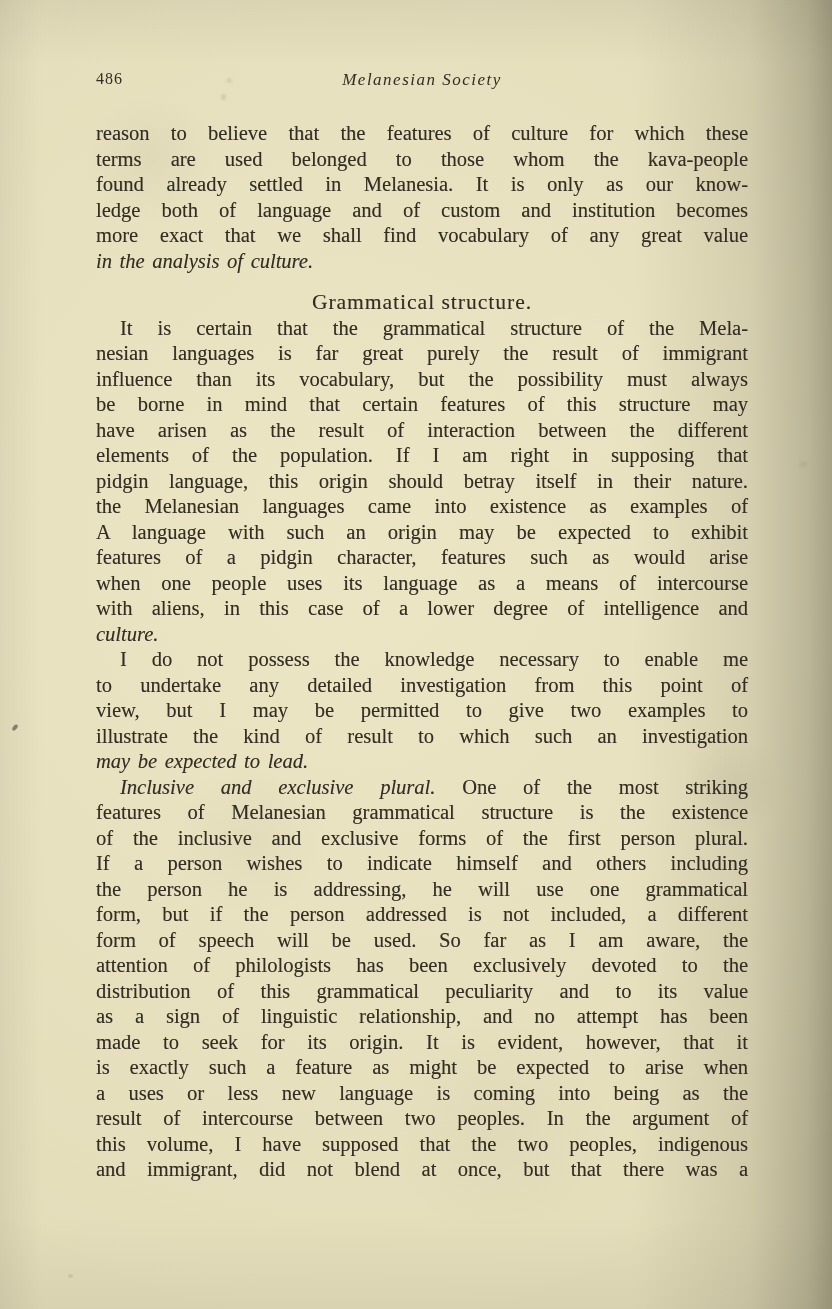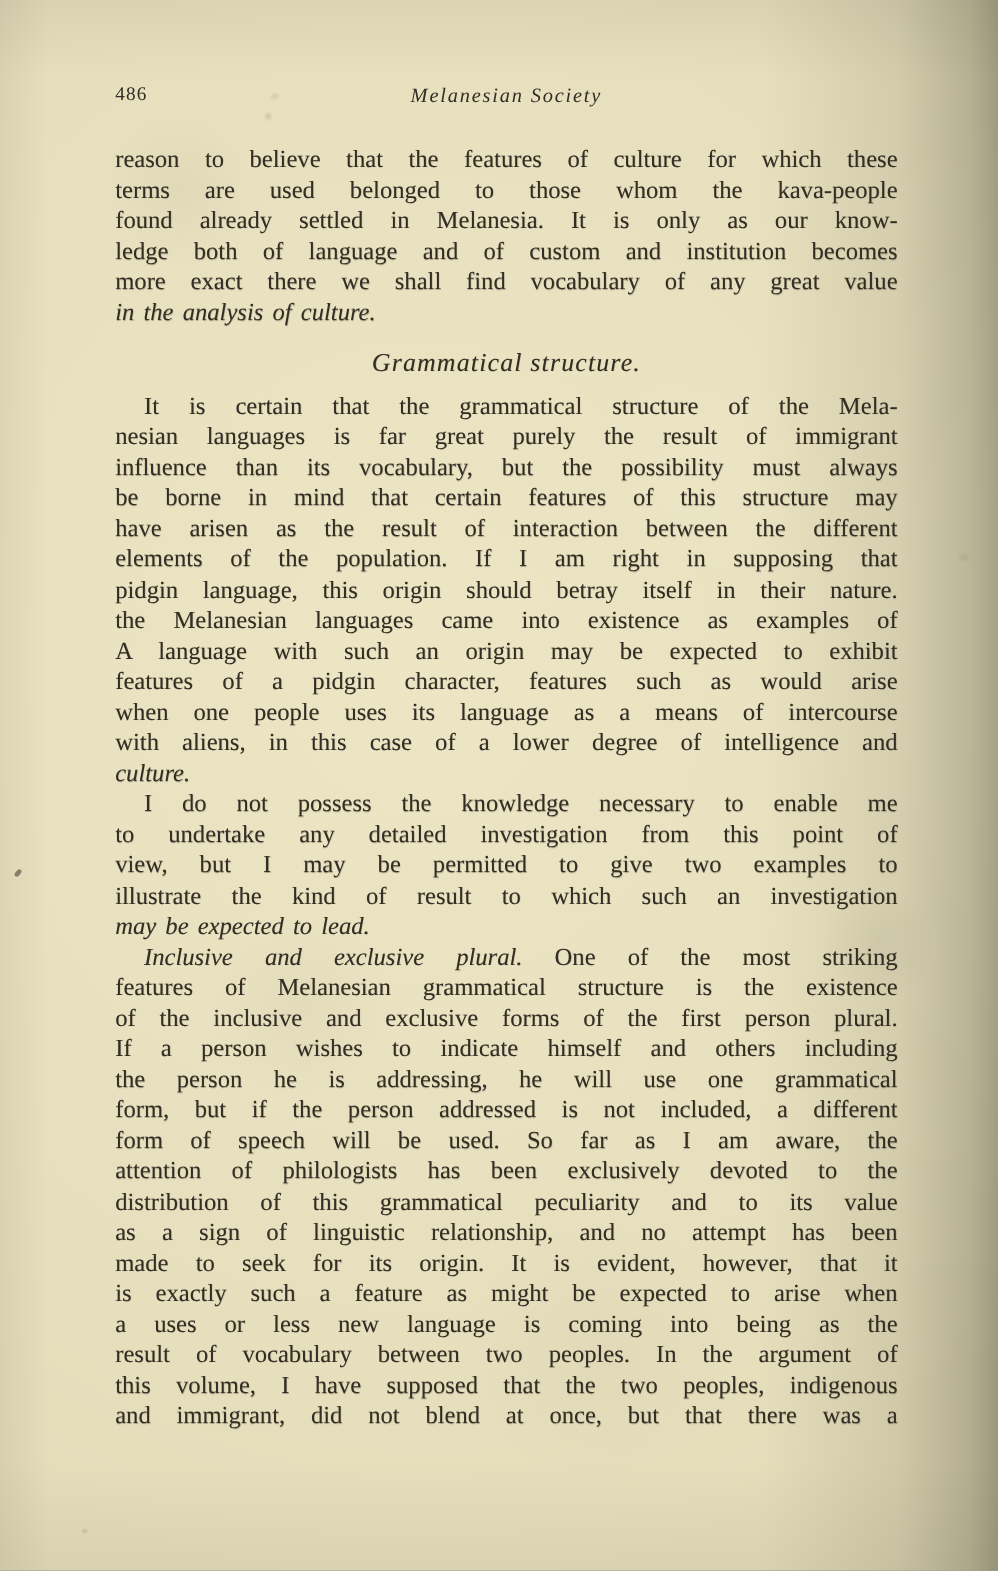--- a/index.html
+++ b/index.html
@@ -81,25 +81,23 @@
   .text-line.last {
     text-align-last: left;
     word-spacing: 2.5px;
     font-style: italic;
   }
   .text-line.indent {
     text-indent: 24px;
   }
   .section-heading {
     text-align: center;
-    font-style: italic;
     font-size: 21.5px;
     letter-spacing: 1px;
     margin-top: 16px;
-    margin-bottom: 11px;
   }
 
   
   .ink-speck {
     position: absolute;
     pointer-events: none;
     background: rgba(60,54,44,0.55);
     border-radius: 60% 40% 55% 45%;
   }
   .speck-a { left: 13px;  top: 724px;  width: 4px; height: 7px; transform: rotate(35deg); }
@@ -116,21 +114,21 @@
   <div class="running-header">
     <span class="page-number">486</span>
     <span class="running-title">Melanesian Society</span>
   </div>
 
   <div class="text-block">
       <div class="text-line">reason to believe that the features of culture for which these</div>
       <div class="text-line">terms are used belonged to those whom the kava-people</div>
       <div class="text-line">found already settled in Melanesia.  It is only as our know-</div>
       <div class="text-line">ledge both of language and of custom and institution becomes</div>
-      <div class="text-line">more exact there we shall find vocabulary of any great value</div>
+      <div class="text-line">more exact that we shall find vocabulary of any great value</div>
       <div class="text-line last">in the analysis of culture.</div>
       <div class="section-heading">Grammatical structure.</div>
       <div class="text-line indent">It is certain that the grammatical structure of the Mela-</div>
       <div class="text-line">nesian languages is far great purely the result of immigrant</div>
       <div class="text-line">influence than its vocabulary, but the possibility must always</div>
       <div class="text-line">be borne in mind that certain features of this structure may</div>
       <div class="text-line">have arisen as the result of interaction between the different</div>
       <div class="text-line">elements of the population.  If I am right in supposing that</div>
       <div class="text-line">pidgin language, this origin should betray itself in their nature.</div>
       <div class="text-line">the Melanesian languages came into existence as examples of</div>
@@ -150,21 +148,21 @@
       <div class="text-line">If a person wishes to indicate himself and others including</div>
       <div class="text-line">the person he is addressing, he will use one grammatical</div>
       <div class="text-line">form, but if the person addressed is not included, a different</div>
       <div class="text-line">form of speech will be used.  So far as I am aware, the</div>
       <div class="text-line">attention of philologists has been exclusively devoted to the</div>
       <div class="text-line">distribution of this grammatical peculiarity and to its value</div>
       <div class="text-line">as a sign of linguistic relationship, and no attempt has been</div>
       <div class="text-line">made to seek for its origin.  It is evident, however, that it</div>
       <div class="text-line">is exactly such a feature as might be expected to arise when</div>
       <div class="text-line">a uses or less new language is coming into being as the</div>
-      <div class="text-line">result of vocabulary between two peoples.  In the argument of</div>
+      <div class="text-line">result of intercourse between two peoples.  In the argument of</div>
       <div class="text-line">this volume, I have supposed that the two peoples, indigenous</div>
       <div class="text-line">and immigrant, did not blend at once, but that there was a</div>
     </div>
 
   <div class="ink-speck speck-a"></div>
   <div class="ink-speck speck-b"></div>
   <div class="ink-speck speck-c"></div>
   <div class="ink-speck speck-d"></div>
   <div class="ink-speck speck-e"></div>
 

